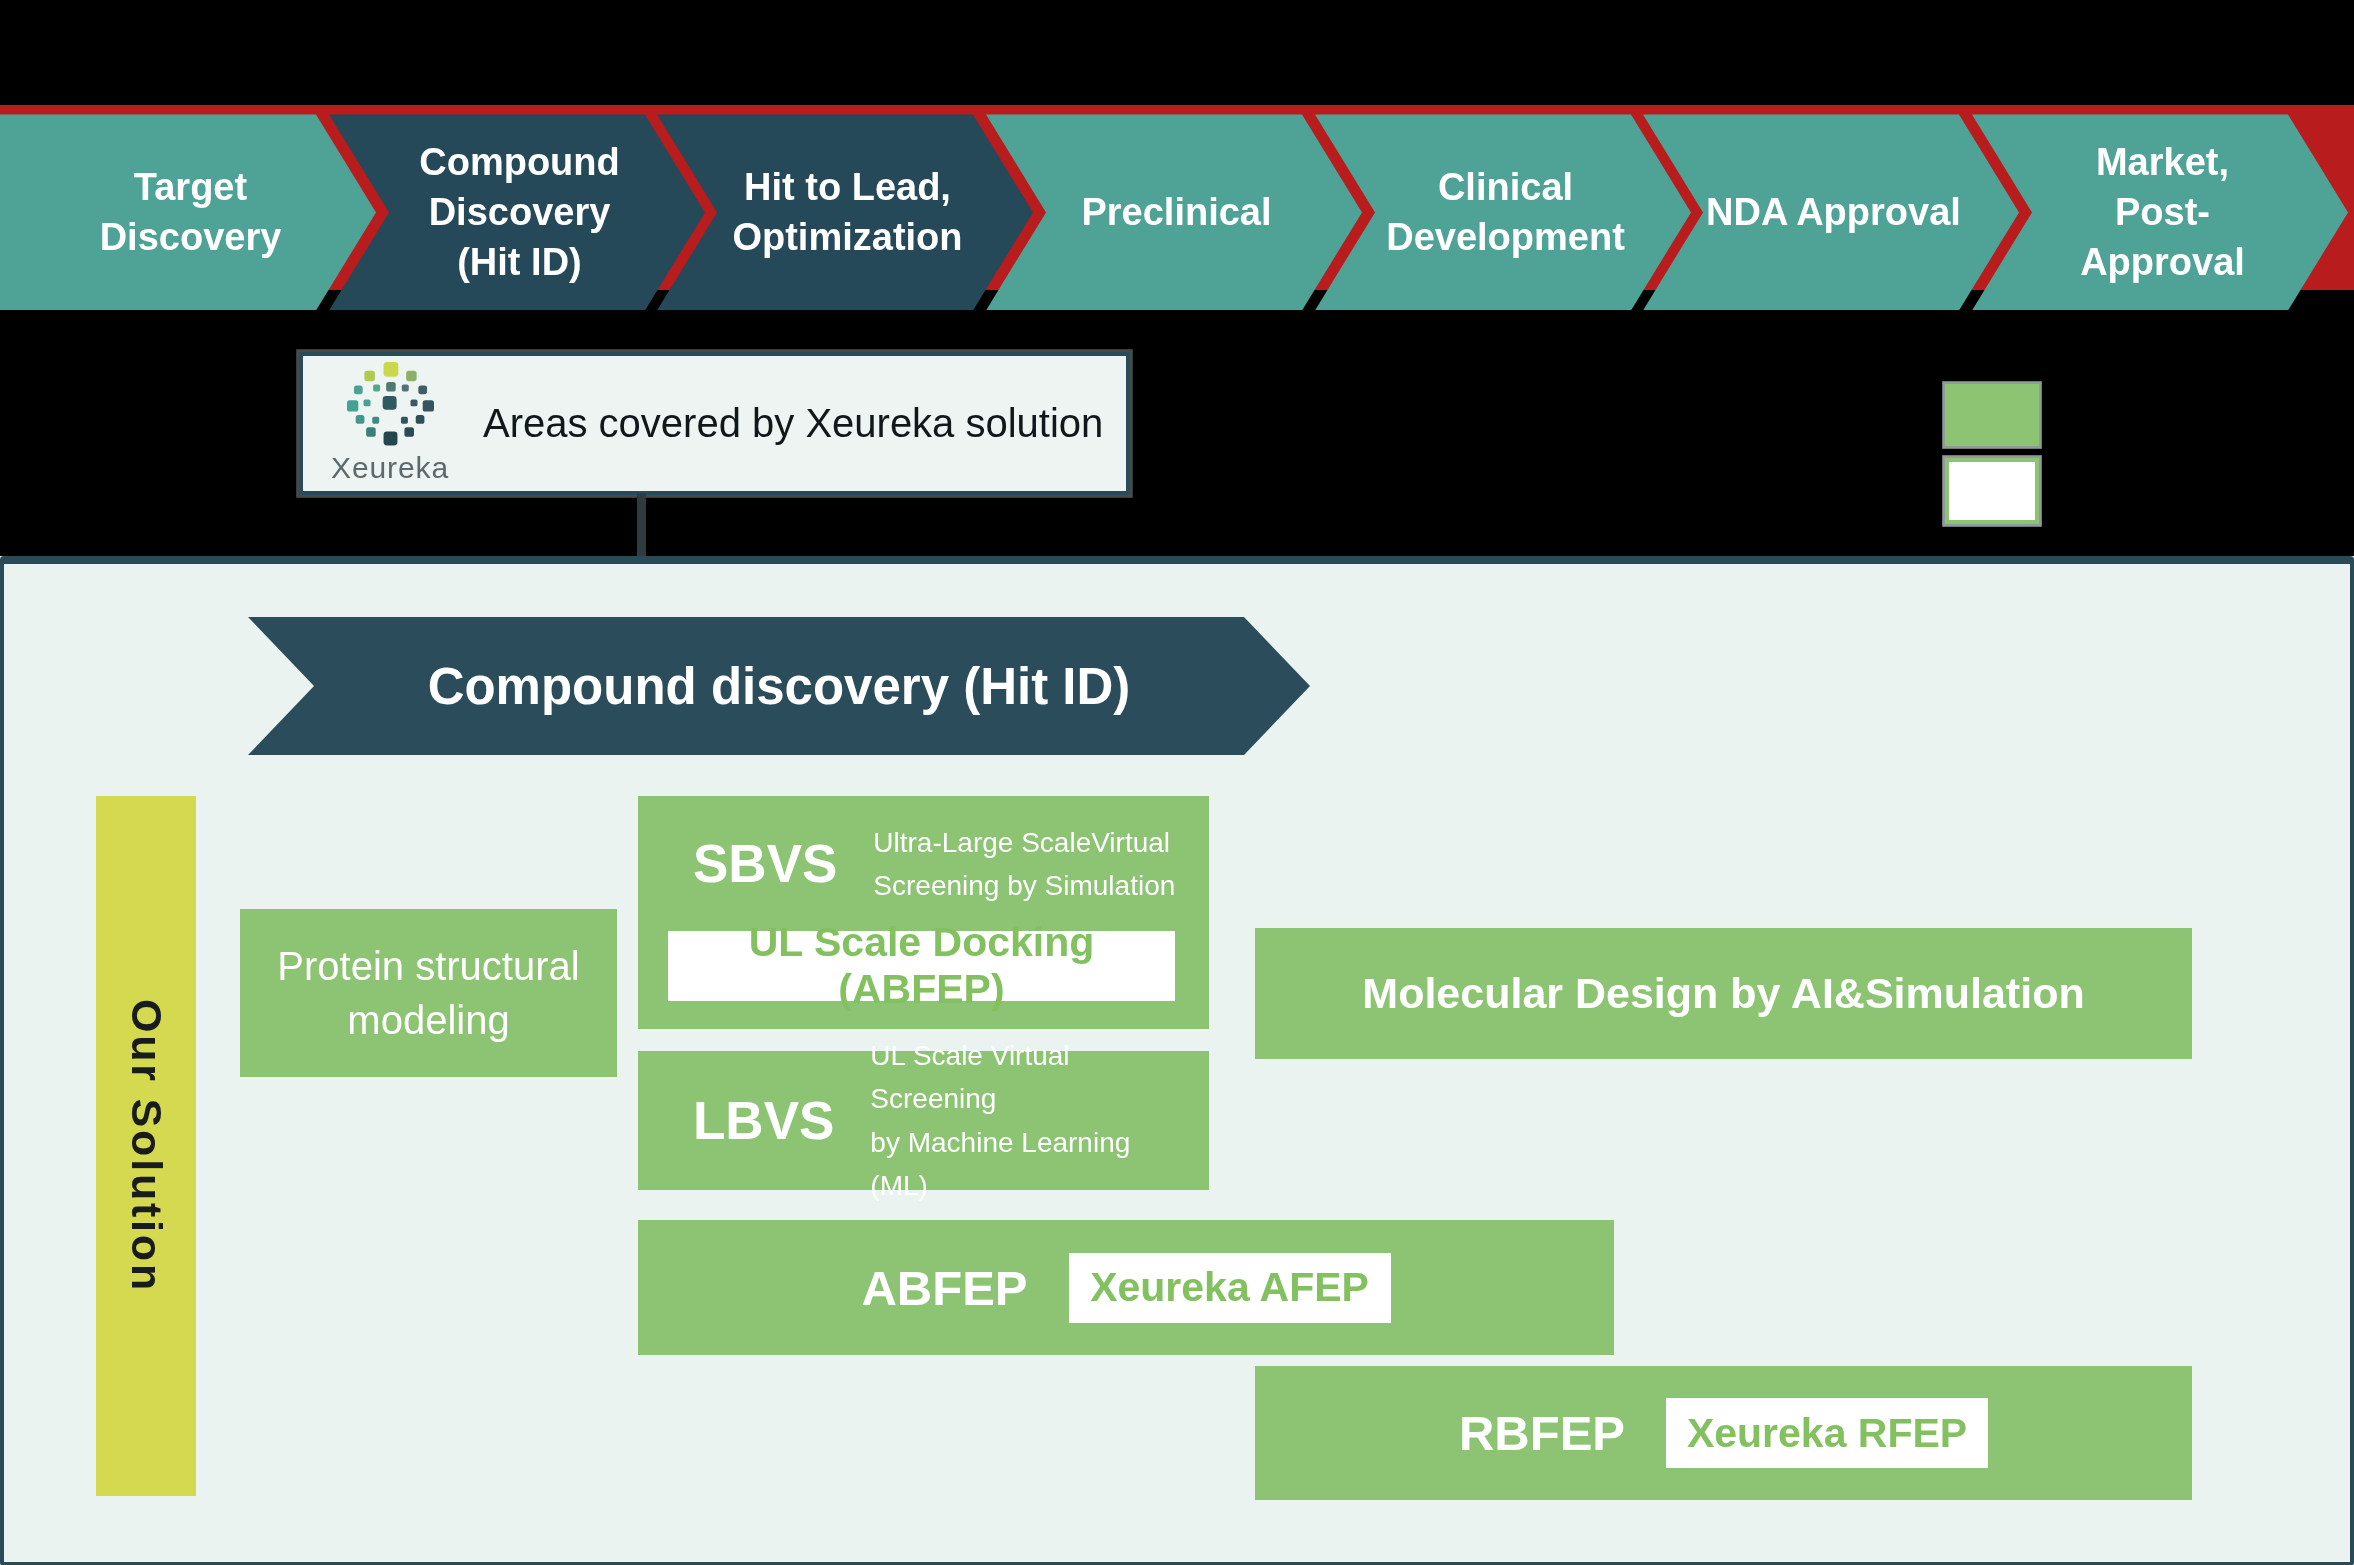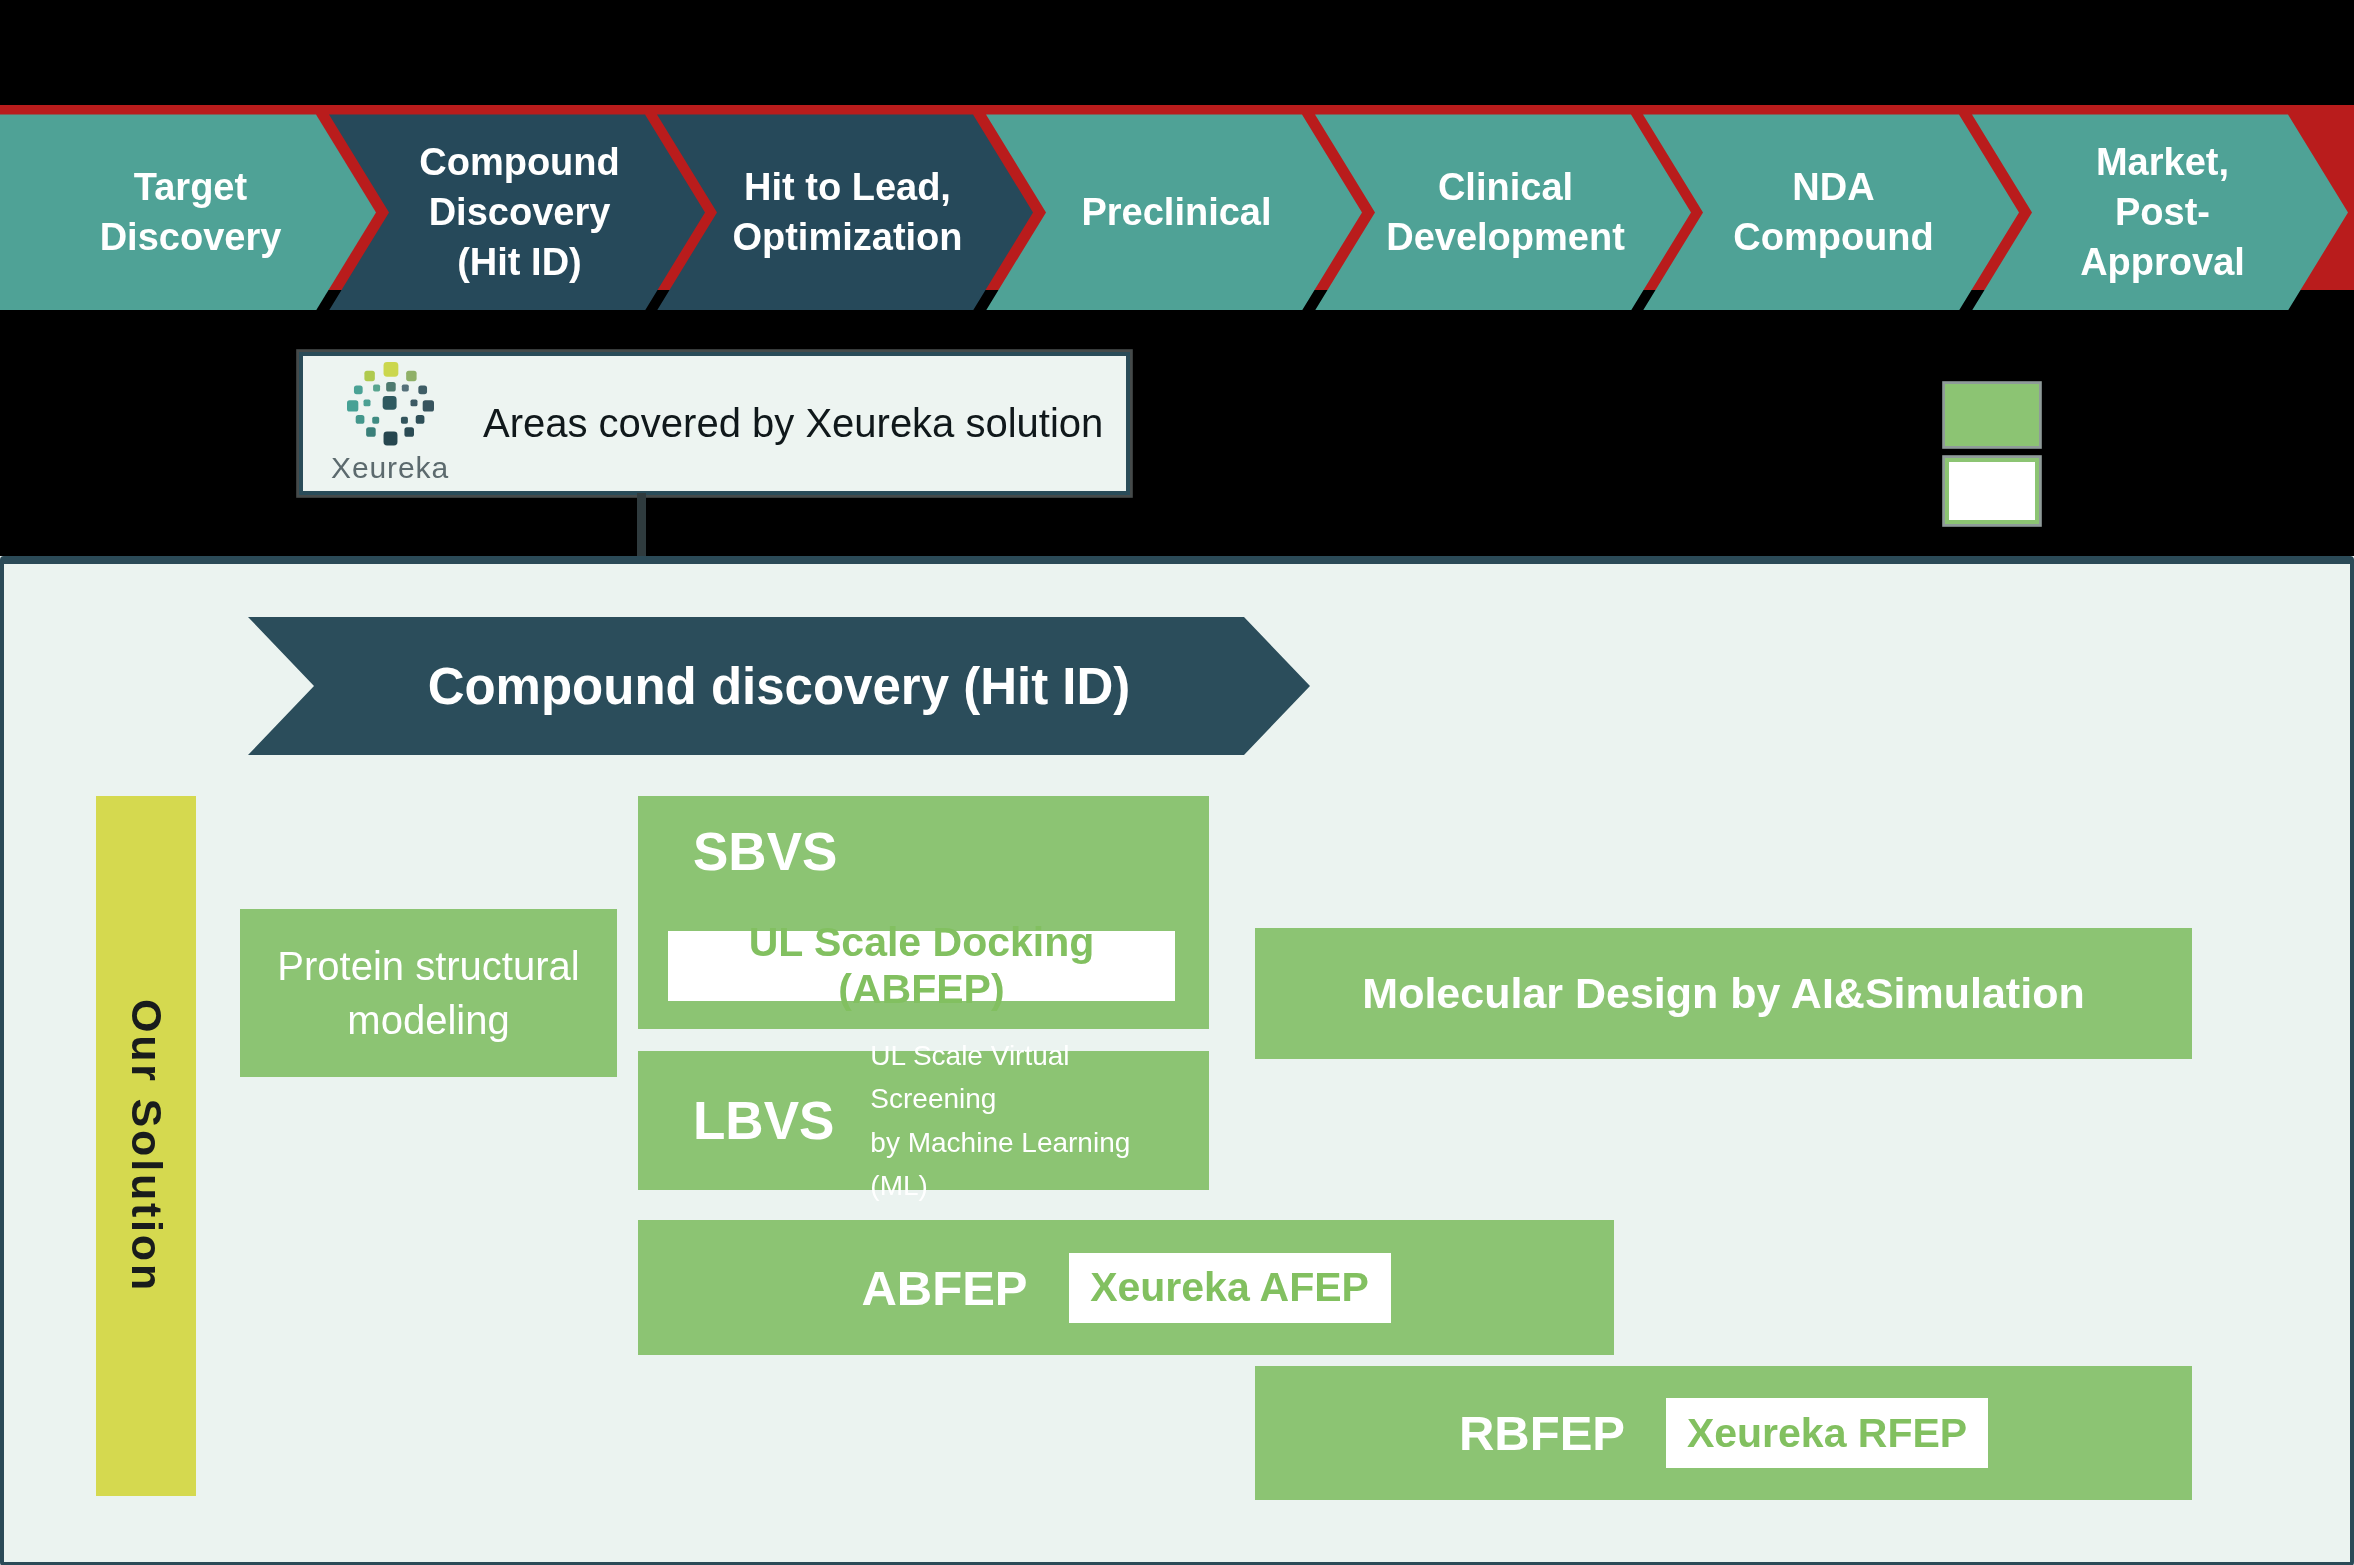--- a/index.html
+++ b/index.html
@@ -122,21 +122,21 @@
 Optimization</span>
       </div>
     <div class="chev teal" style="left:986px">
         <span class="lbl prewrap">Preclinical</span>
       </div>
     <div class="chev teal" style="left:1315px">
         <span class="lbl prewrap">Clinical
 Development</span>
       </div>
     <div class="chev teal" style="left:1643px">
-        <span class="lbl prewrap">NDA Compound</span>
+        <span class="lbl prewrap">NDA Approval</span>
       </div>
     <div class="chev teal" style="left:1972px">
         <span class="lbl prewrap">Market,
 Post-
 Approval</span>
       </div>
   </div>
 
   <div id="callout">
     <div class="logo">
@@ -182,20 +182,22 @@
     </div>
 
     <div class="greenbox" id="box-protein">
       <span class="prewrap">Protein structural
 modeling</span>
     </div>
 
     <div class="greenbox" id="box-sbvs">
       <div class="vs-head">
         <span class="vs-acr">SBVS</span>
+        <span class="vs-desc prewrap">Ultra-Large ScaleVirtual
+Screening by Simulation</span>
       </div>
       <div class="toolbox" id="sbvs-tool">
         <span>UL Scale Docking (ABFEP)</span>
       </div>
     </div>
 
     <div class="greenbox" id="box-lbvs">
       <div class="vs-head">
         <span class="vs-acr">LBVS</span>
         <span class="vs-desc prewrap">UL Scale Virtual Screening

